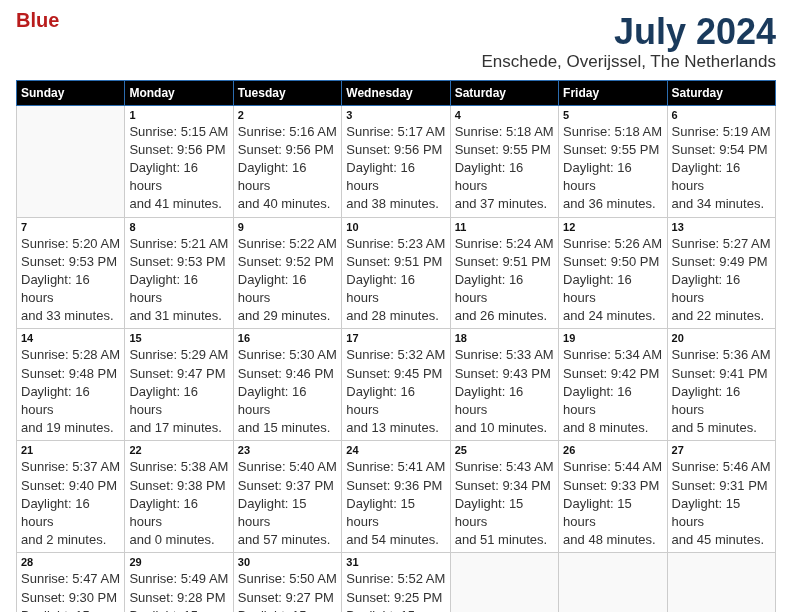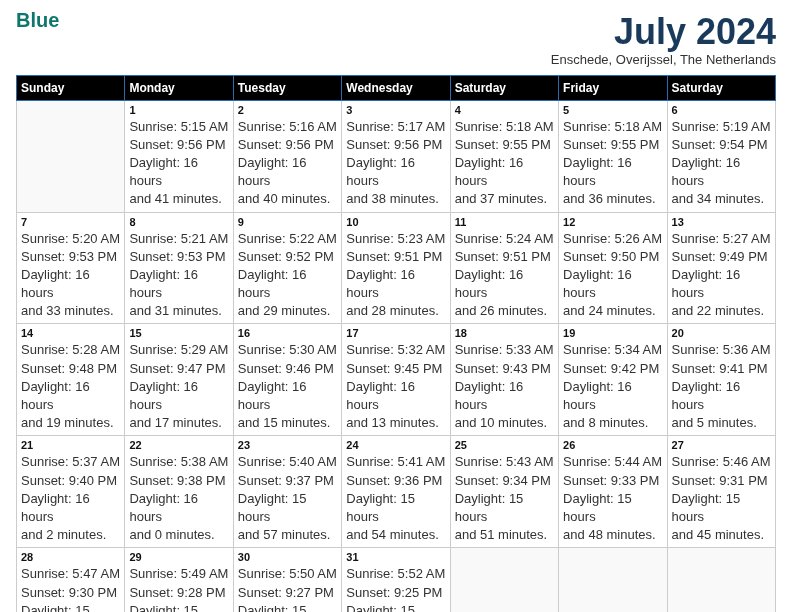--- a/index.html
+++ b/index.html
@@ -31,21 +31,21 @@
     .title-block {
       text-align: right;
     }
     .month-title {
       font-size: 36px;
       font-weight: bold;
       color: #1a3a5c;
       line-height: 1.1;
     }
     .location {
-      font-size: 13px;
+      font-size: 17px;
       color: #333;
     }
     .calendar {
       flex: 1;
       border: 1px solid #ccc;
       border-collapse: collapse;
       width: 100%;
       table-layout: fixed;
     }
     .calendar th {
@@ -81,21 +81,21 @@
       line-height: 1.4;
       color: #333;
     }
   </style>
 </head>
 <body>
 
 <div class="page">
   <div class="header">
     <div class="logo">
-      <div style="font-size:20px;font-weight:bold;color:#0f766e;line-height:1;margin-top:-2px;">Blue</div>
+      <div style="font-size:20px;font-weight:bold;color:#b91c1c;line-height:1;margin-top:-2px;">Blue</div>
     </div>
     <div class="title-block">
       <div class="month-title">July 2024</div>
       <div class="location">Enschede, Overijssel, The Netherlands</div>
     </div>
   </div>
 
   <table class="calendar">
     <thead>
       <tr>

